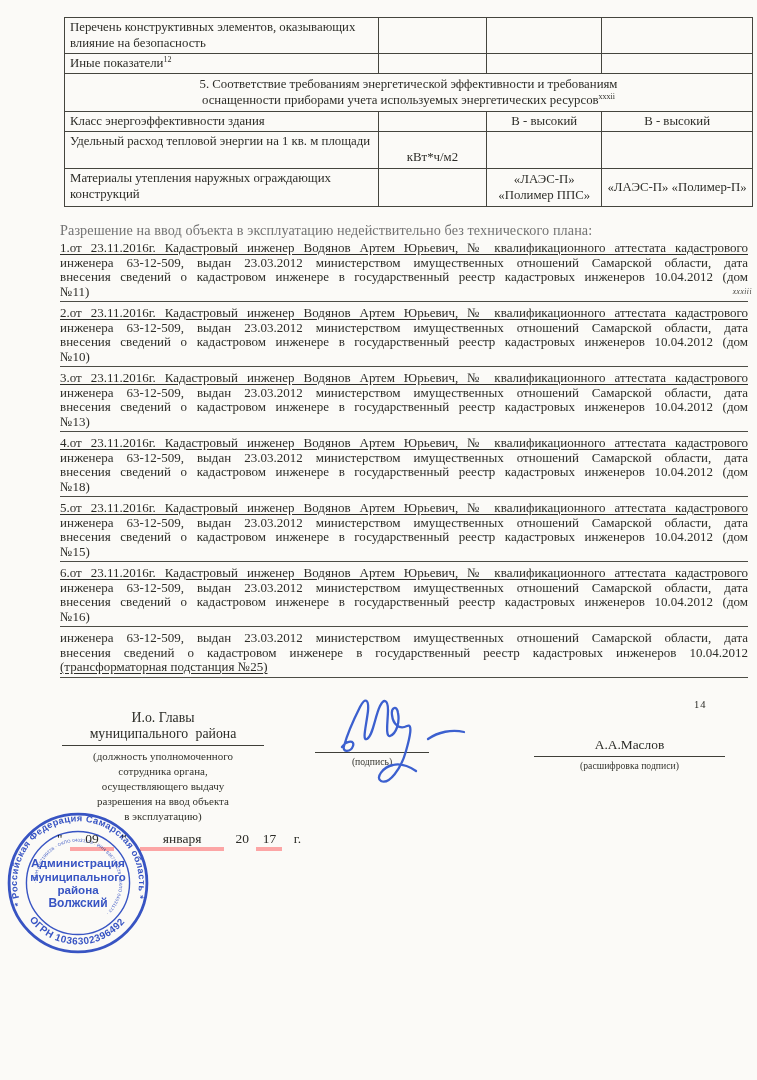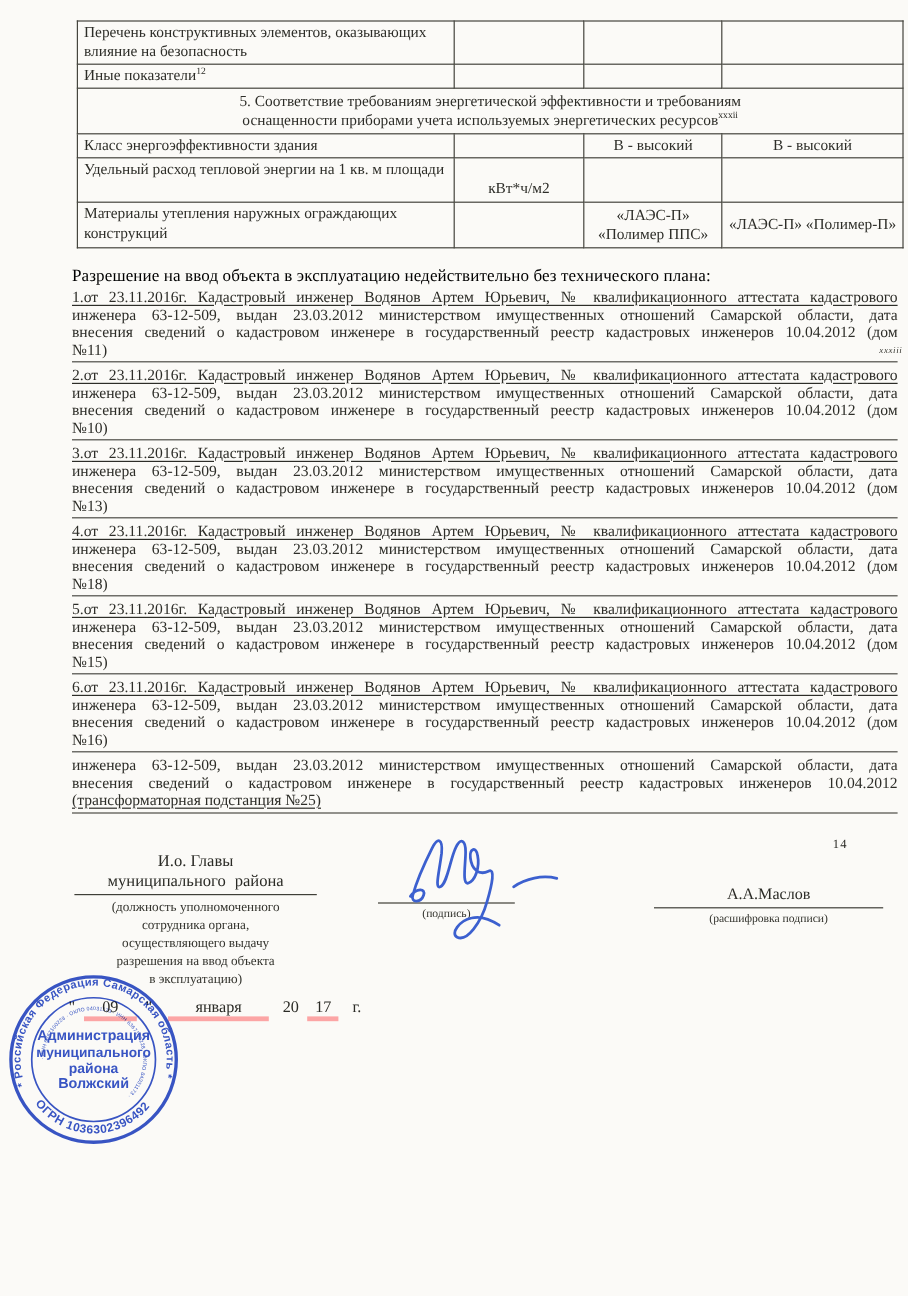--- a/index.html
+++ b/index.html
@@ -12,40 +12,40 @@
              font-size:12.8px;line-height:1.26;color:#2d2d28;}
   .doc-table td{border:1px solid #45453e;padding:1px 5px 2px 5px;vertical-align:top;}
   .doc-table td.val{text-align:center;vertical-align:top;}
   .doc-table td.mid{text-align:center;vertical-align:middle;}
   .doc-table td.unit{text-align:center;vertical-align:bottom;padding-bottom:3px;}
   .doc-table td.sect{text-align:center;padding:2px 8px;}
   sup{font-size:8px;line-height:0;}
 
   
   .notice-heading{position:absolute;left:60px;top:222px;width:694px;font-size:14.2px;
-                  letter-spacing:.1px;color:#000000;}
+                  letter-spacing:.1px;color:#737373;}
   .paragraphs{position:absolute;left:60px;top:241px;width:688px;font-size:13px;
               line-height:14.5px;color:#2d2d28;}
   .para{position:relative;border-bottom:1px solid #4d4d46;padding-bottom:2px;margin-bottom:4px;}
   .jline{text-align:justify;text-align-last:justify;}
   .uline{text-decoration:underline;text-underline-offset:2px;text-decoration-thickness:1px;}
   .tail{text-align:left;}
   .endnote{position:absolute;right:-4px;bottom:2px;font-size:7.5px;letter-spacing:.5px;color:#3a3a34;font-style:italic;}
 
   
   .page-num{position:absolute;left:694px;top:699px;font-size:10.5px;letter-spacing:1px;}
   .role-block{position:absolute;left:62px;top:710px;width:202px;text-align:center;}
   .role-l1{font-size:13.8px;}
   .role-l2{font-size:13.8px;word-spacing:4px;padding-bottom:3px;border-bottom:1.5px solid #3f3f38;}
   .role-caption{margin-top:3px;font-size:11px;line-height:15px;color:#33332d;}
   .sig-line{position:absolute;left:315px;top:752px;width:114px;border-top:1.5px solid #3f3f38;}
   .sig-caption{position:absolute;left:315px;top:756px;width:114px;text-align:center;
                font-size:9.7px;color:#33332d;}
   .sig-svg{position:absolute;left:322px;top:689px;z-index:3;}
-  .name-block{position:absolute;left:545px;top:737px;width:191px;text-align:center;}
+  .name-block{position:absolute;left:534px;top:737px;width:191px;text-align:center;}
   .name-text{font-size:13.4px;padding-bottom:3px;border-bottom:1.5px solid #3f3f38;}
   .name-caption{margin-top:3px;font-size:9.7px;color:#33332d;}
 
   
   .date-line{position:absolute;left:57px;top:831px;font-size:13.5px;white-space:nowrap;z-index:1;}
   .date-line span{display:inline-block;}
   .d-ul{border-bottom:4px solid #fca5a5;text-align:center;}
   .d-day{width:44px;margin:0 4px;}
   .d-month{width:84px;margin:0 8px 0 10px;}
   .d-year{width:26px;margin-left:4px;text-align:center;}

